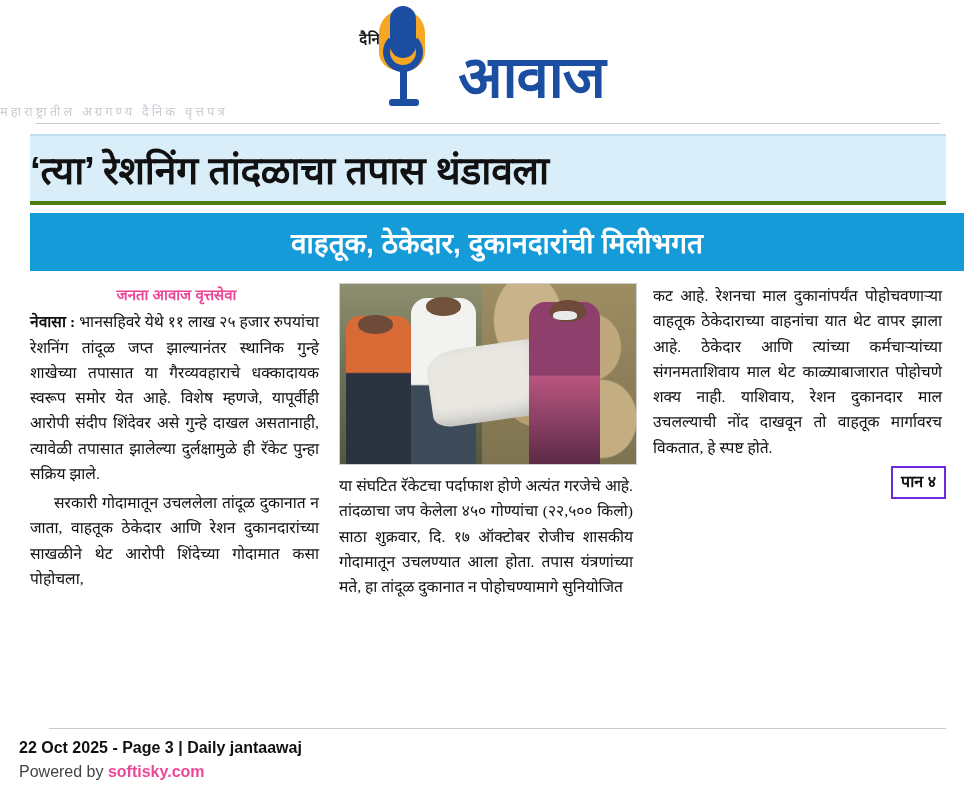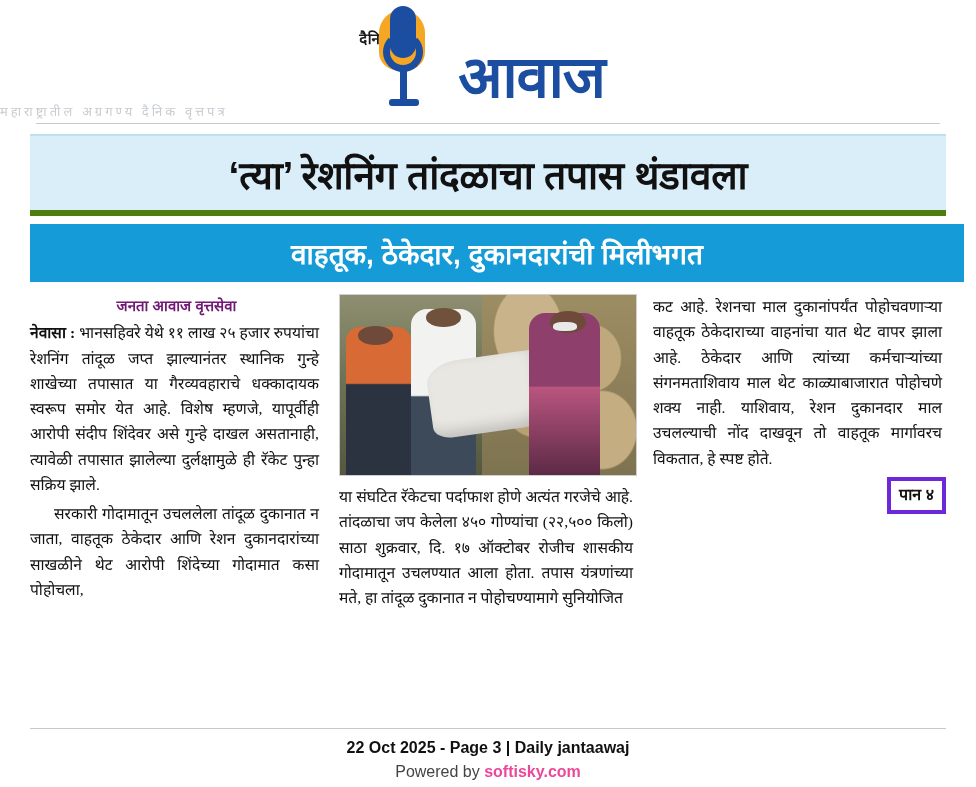--- a/index.html
+++ b/index.html
@@ -119,25 +119,24 @@
     letter-spacing: 3px;
     font-family: "Liberation Sans", sans-serif;
     opacity: 0.55;
   }
 
   
   .headline-band {
     margin: 0 30px;
     background: #d9eef8;
     border-top: 2px solid #bfe0f0;
-    border-bottom: 6px solid #4d7c0f;
-    height: 82px;
+    border-bottom: 4px solid #4d7c0f;
+    height: 71px;
     display: flex;
     align-items: center;
-    justify-content: center;
   }
   .headline-band h1 {
     margin: 0;
     font-size: 39px;
     font-weight: bold;
     color: #111111;
     font-family: "Liberation Sans", sans-serif;
     letter-spacing: -0.3px;
     white-space: nowrap;
   }
@@ -172,21 +171,21 @@
     line-height: 1.62;
     color: #111;
     text-align: justify;
     text-justify: inter-word;
   }
   .byline {
     text-align: center;
     font-weight: bold;
     font-size: 15px;
     margin: 0 0 2px 0;
-    color: #701a75;
+    color: #ec4899;
     font-family: "Liberation Sans", sans-serif;
   }
   .col p {
     margin: 0 4px 4px 0;
     text-indent: 24px;
     text-align: justify;
   }
   .col p.first { text-indent: 0; }
   .dateline {
     font-weight: bold;
@@ -266,36 +265,37 @@
   .photo .mask {
     position: absolute;
     right: 20%; top: 15%;
     width: 8%; height: 5%;
     background: #e9e9ea;
     border-radius: 40%;
   }
 
   .page-ref {
     display: inline-block;
-    border: 4px solid #6d28d9;
+    border: 2px solid #6d28d9;
     padding: 1px 8px 2px 8px;
     font-family: "Liberation Sans", sans-serif;
     font-weight: bold;
     font-size: 16px;
     color: #111;
     float: right;
     margin-top: 2px;
   }
 
   
   .footer {
     position: absolute;
     left: 0; right: 0;
     bottom: 6px;
-    text-align: center;
+    text-align: left;
+    padding-left: 19px;
   }
   .footer-rule {
     margin: 0 30px 10px 30px;
     height: 1px;
     background: #c9c9c9;
   }
   .footer-line1 {
     font-family: "Liberation Sans", sans-serif;
     font-weight: bold;
     font-size: 16px;

